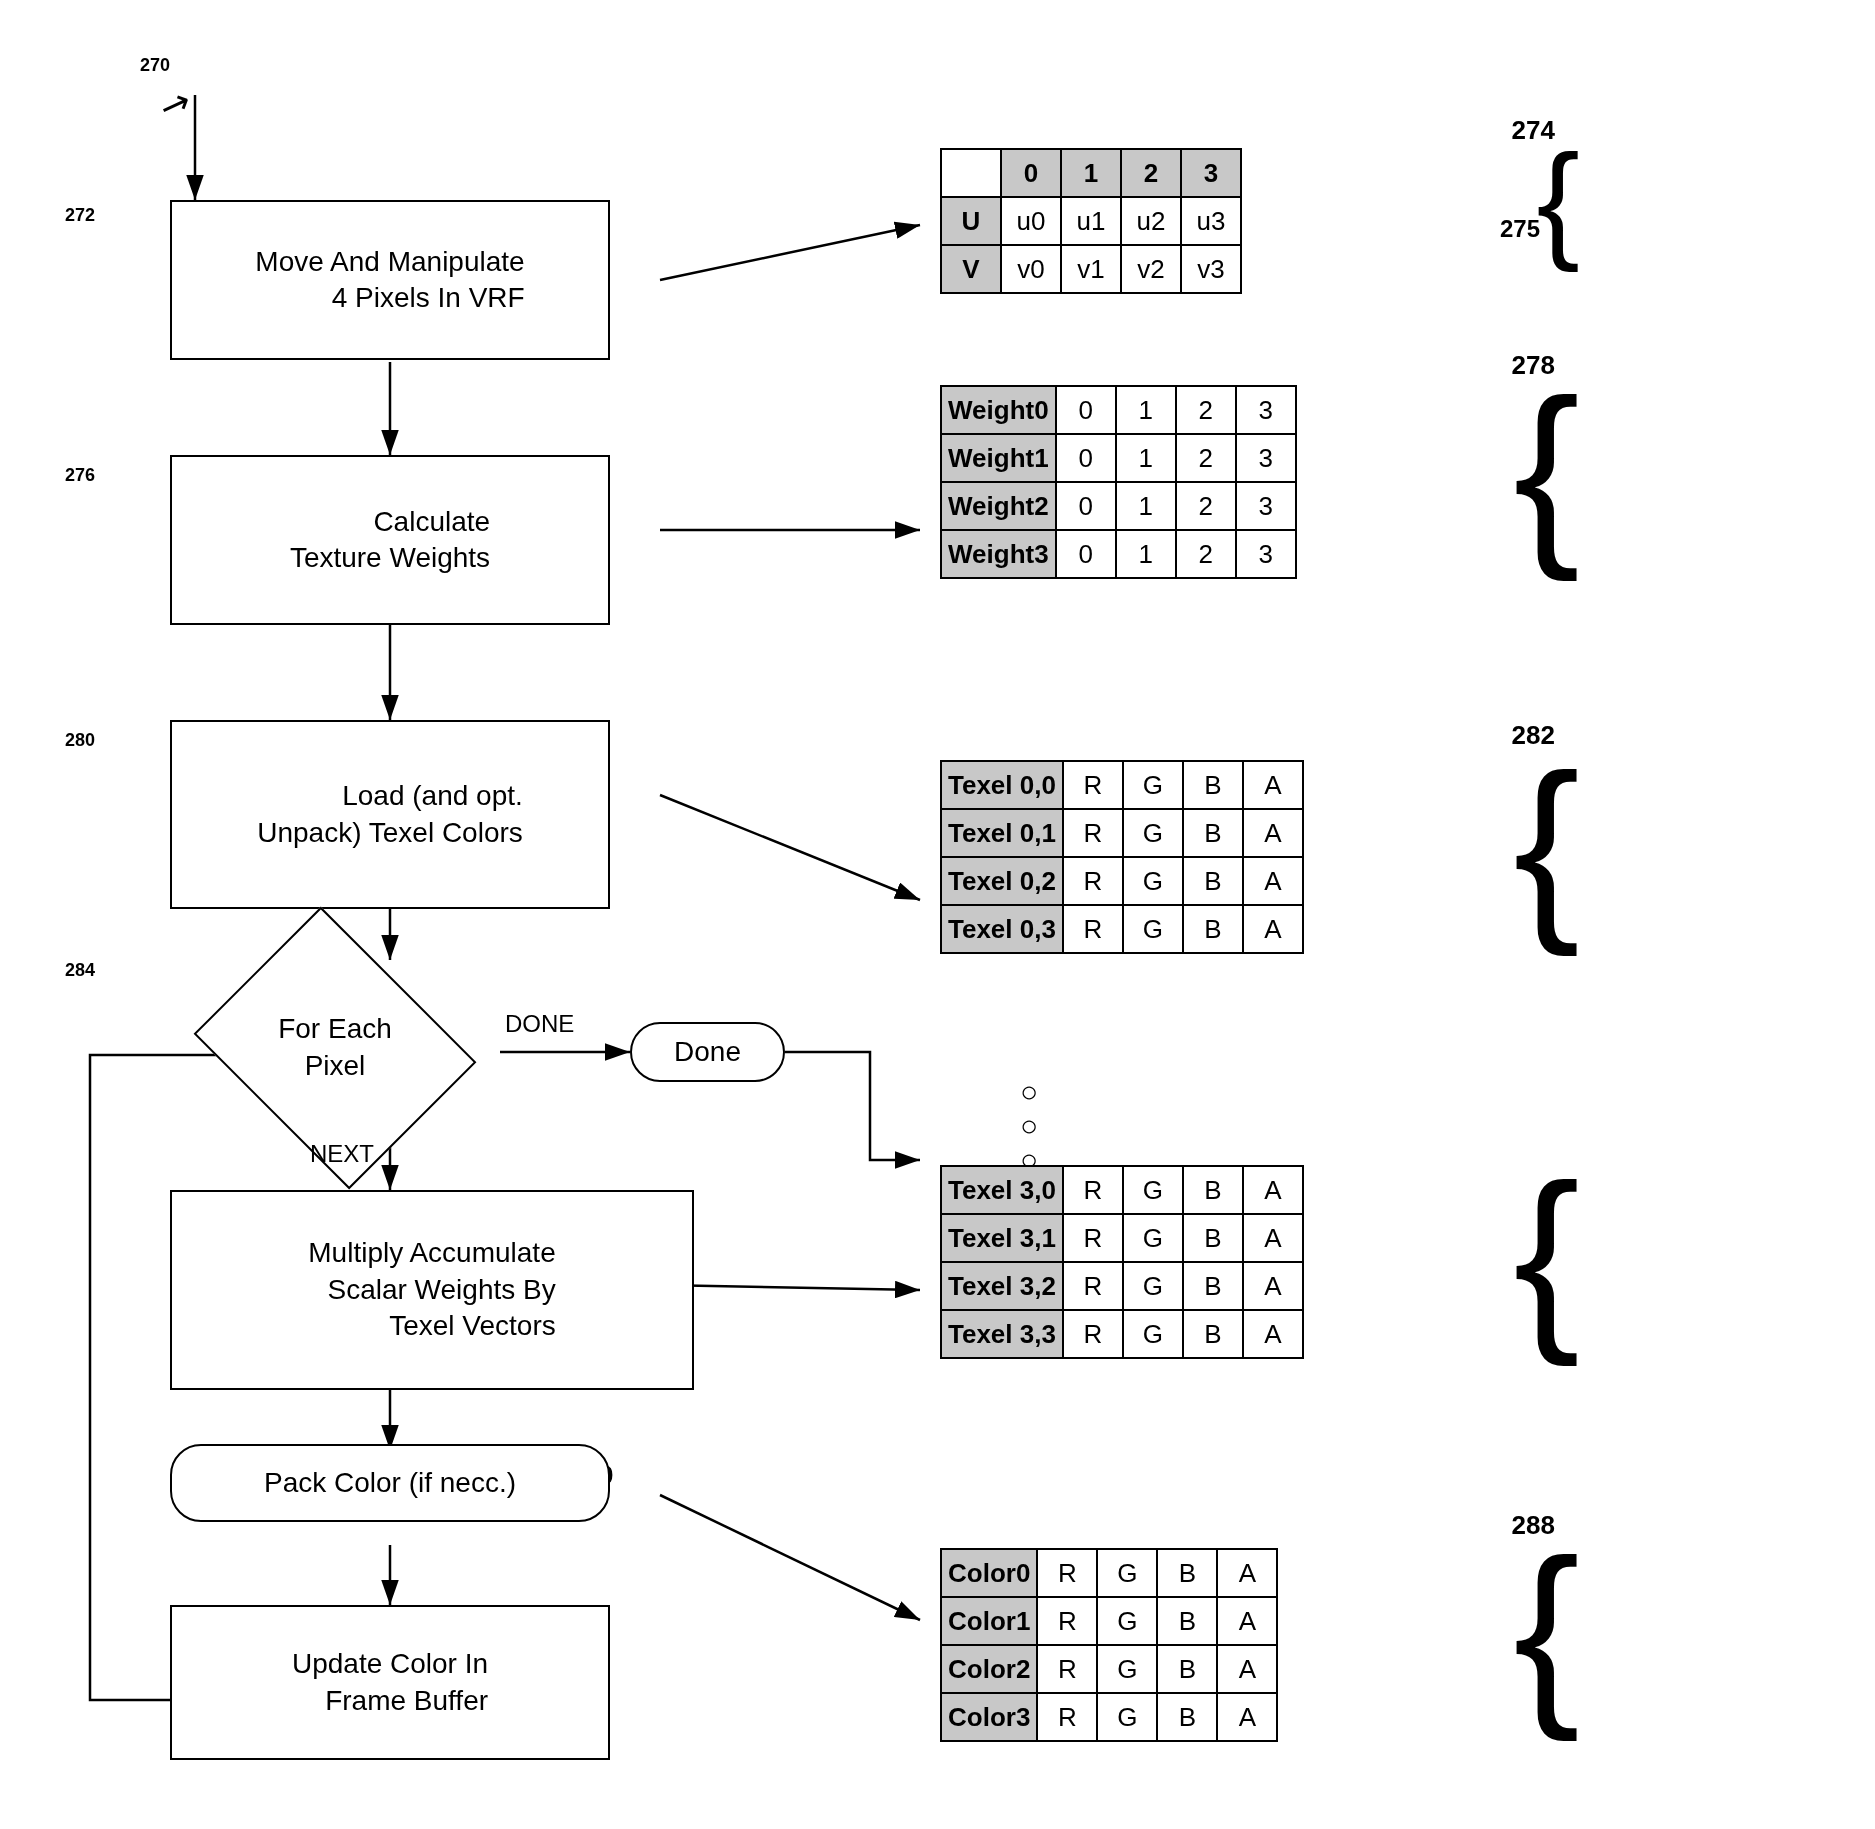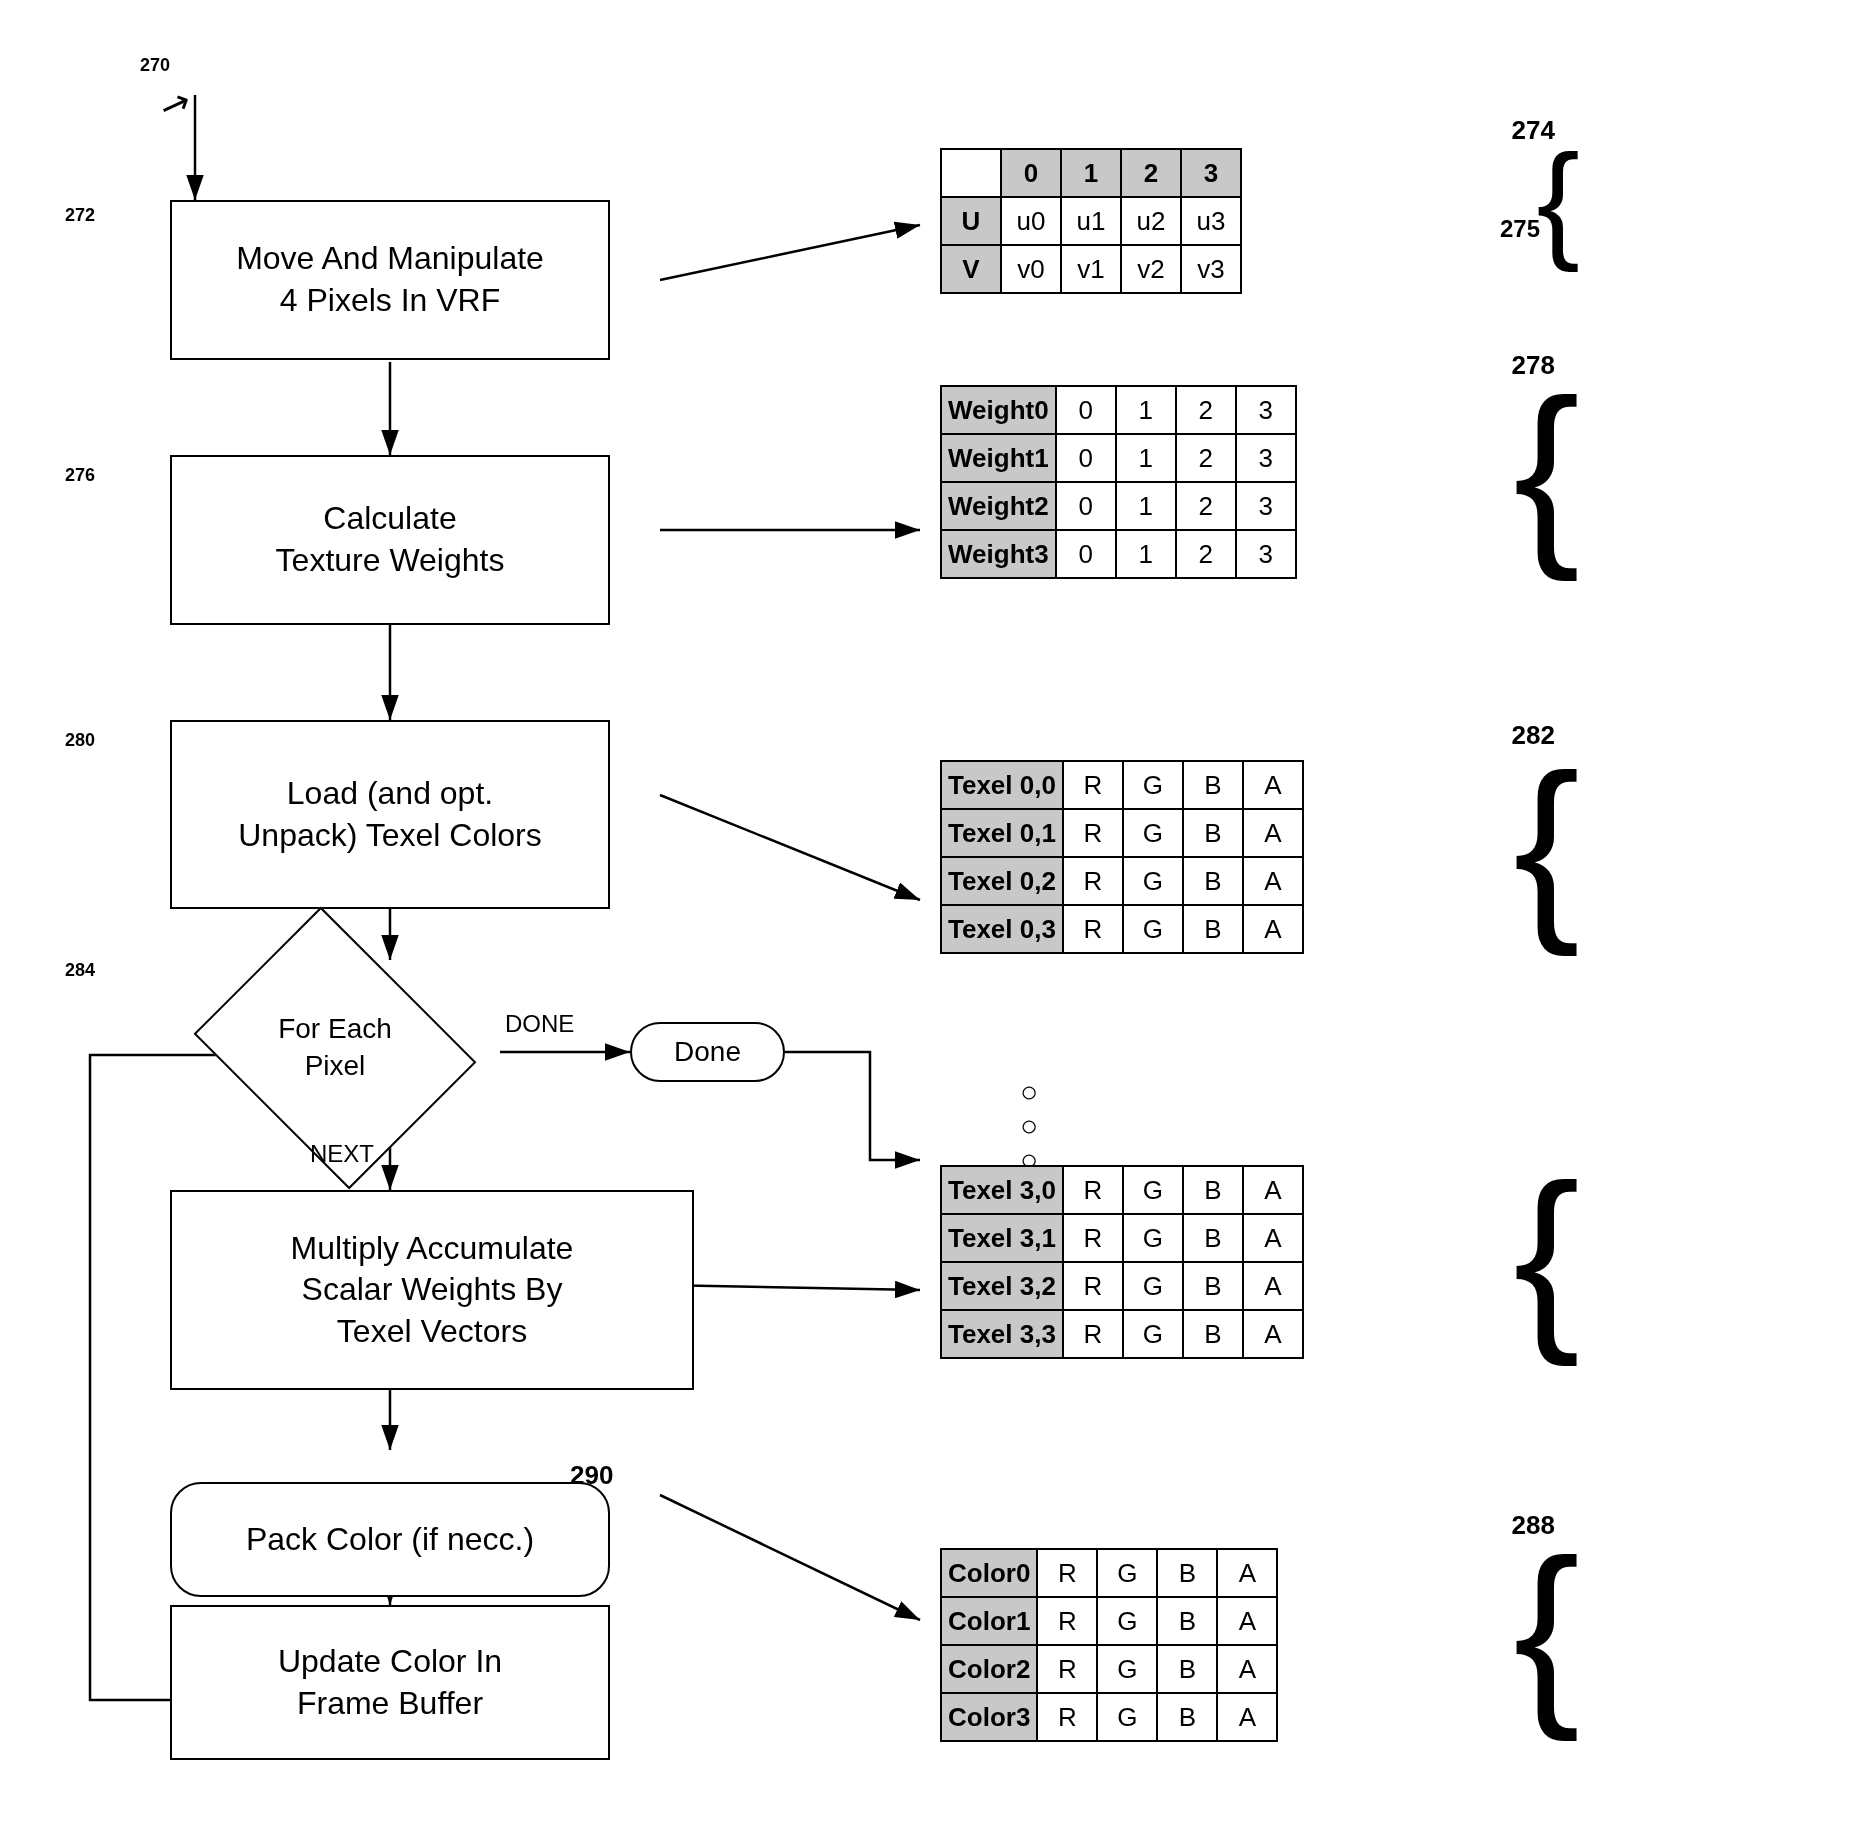--- a/index.html
+++ b/index.html
@@ -17,22 +17,22 @@
       height: 1829px;
     }
     
     .flow-box {
       position: absolute;
       border: 2px solid #000;
       background: #fff;
       display: flex;
       align-items: center;
       justify-content: center;
-      text-align: center;
-      font-size: 32px;
+      text-align: right;
+      font-size: 28px;
       font-weight: normal;
       line-height: 1.3;
     }
     
     .flow-diamond-wrapper {
       position: absolute;
       display: flex;
       align-items: center;
       justify-content: center;
     }
@@ -189,21 +189,21 @@
   </div>
 
   <div class="label" style="top:1140px; left:310px; font-weight:normal; font-size:24px;">NEXT</div>
 
   <div class="label" style="top:1250px; left:570px; font-size:26px;">286</div>
   <div class="flow-box" style="left:170px; top:1190px; width:524px; height:200px;">
     <span>Multiply Accumulate<br>Scalar Weights By<br>Texel Vectors</span>
   </div>
 
   <div class="label" style="top:1460px; left:570px; font-size:26px;">290</div>
-  <div class="flow-box" style="left:170px; top:1482px; width:440px; height:115px;border-radius:31px;">
+  <div class="flow-box" style="left:170px; top:1444px; width:440px; height:78px;border-radius:31px;">
     <span>Pack Color (if necc.)</span>
   </div>
 
   <div class="label" style="top:1615px; left:565px; font-size:26px;">292</div>
   <div class="flow-box" style="left:170px; top:1605px; width:440px; height:155px;">
     <span>Update Color In<br>Frame Buffer</span>
   </div>
 
   <div class="brace-label" style="top:115px; right:320px;">274</div>
 

